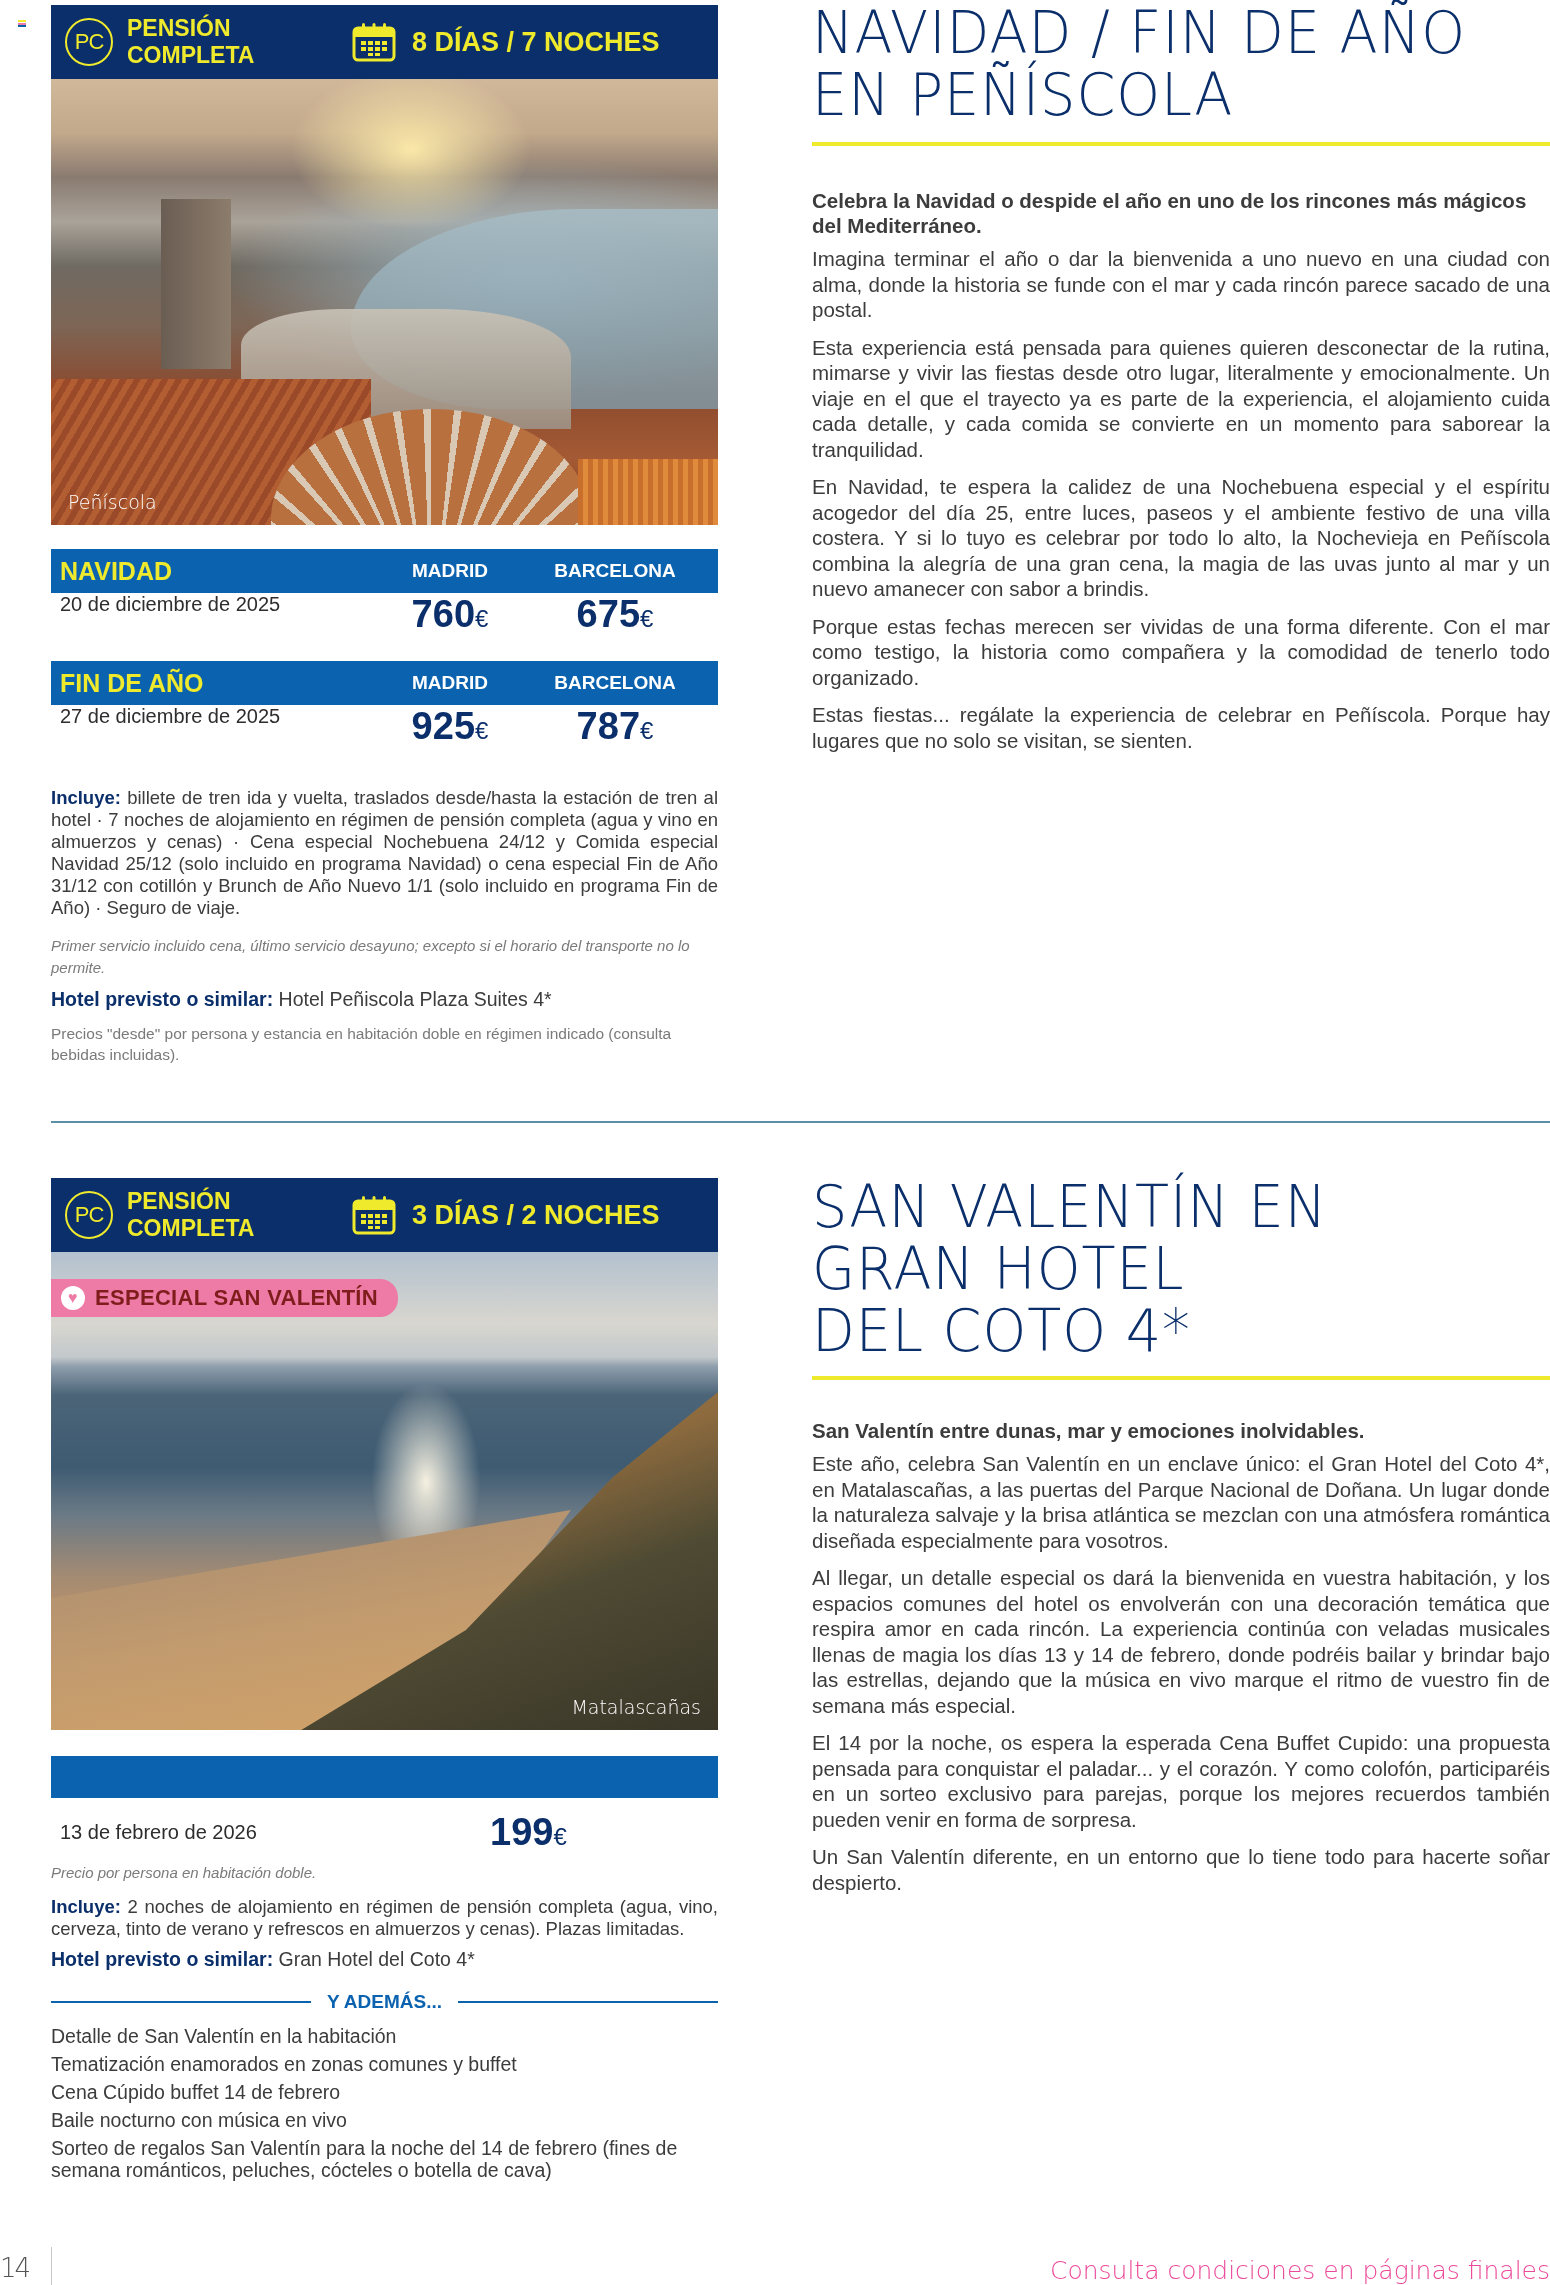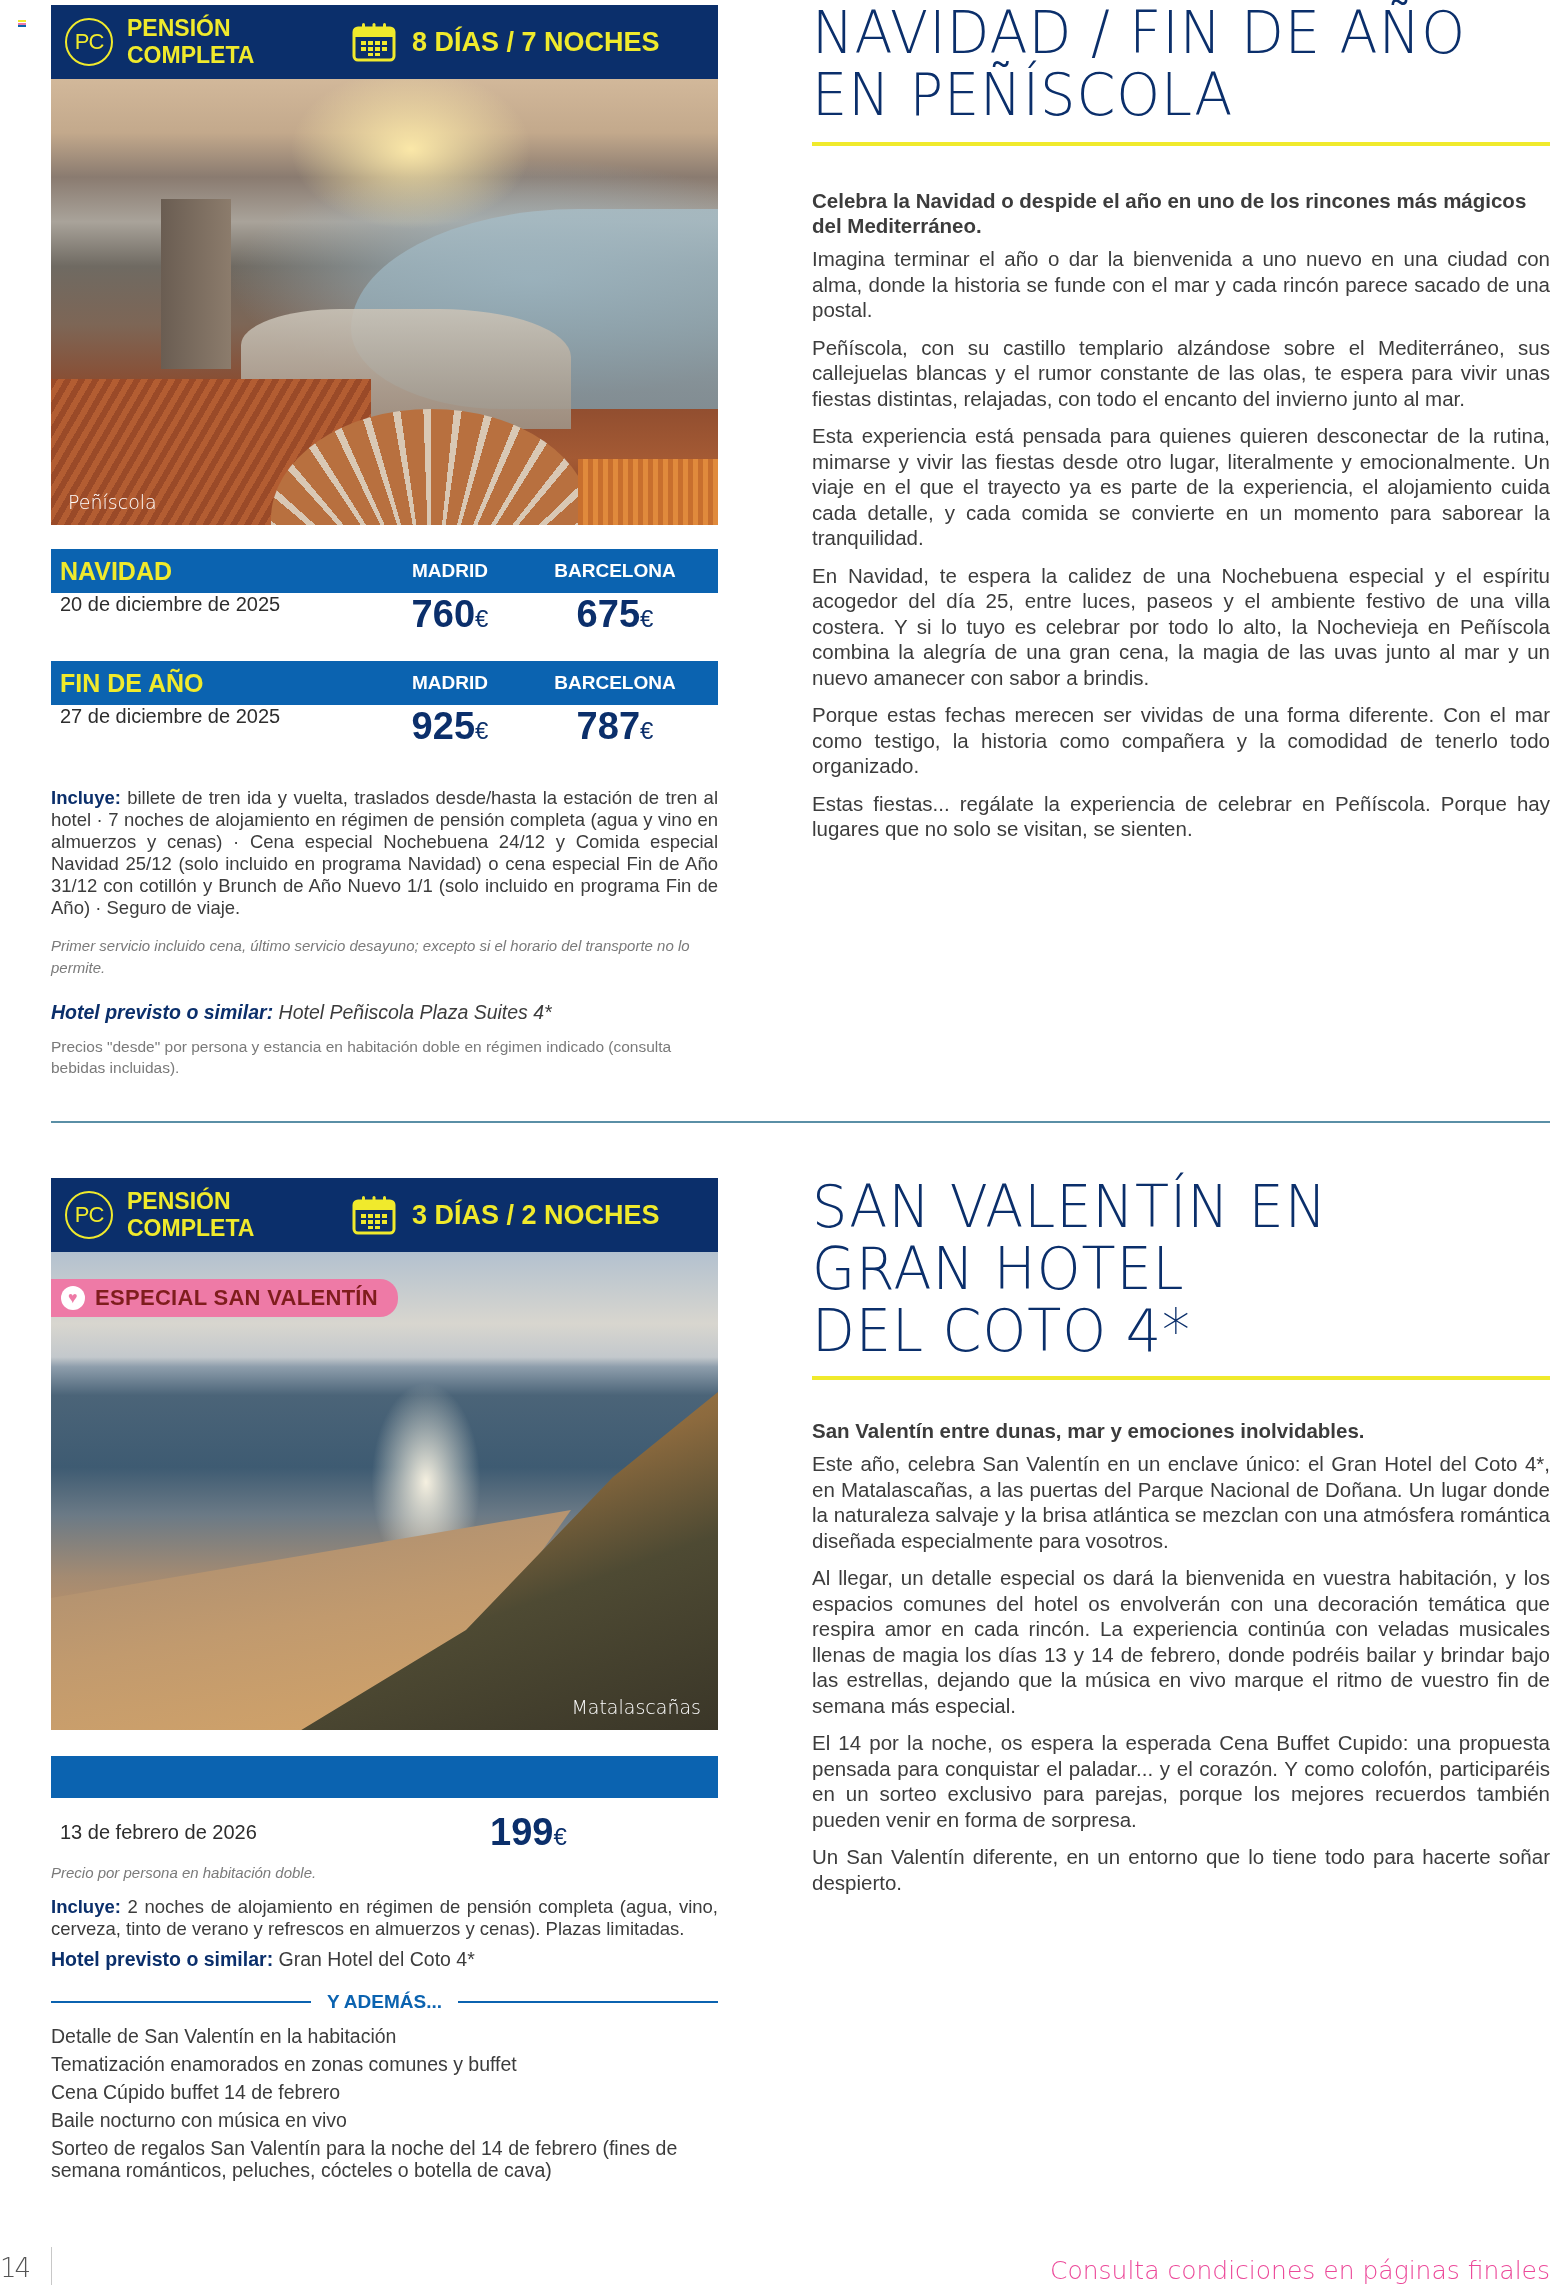--- a/index.html
+++ b/index.html
@@ -150,33 +150,32 @@
     </div>
     <div class="pt-row">
       <div class="pt-date">27 de diciembre de 2025</div>
       <div class="pt-price c1"><span>925</span><small>€</small></div>
       <div class="pt-price c2"><span>787</span><small>€</small></div>
     </div>
   </div>
 
   <p class="incl" style="margin-top:14px;"><b>Incluye:</b><span> billete de tren ida y vuelta, traslados desde/hasta la estación de tren al hotel · 7 noches de alojamiento en régimen de pensión completa (agua y vino en almuerzos y cenas) · Cena especial Nochebuena 24/12 y Comida especial Navidad 25/12 (solo incluido en programa Navidad) o cena especial Fin de Año 31/12 con cotillón y Brunch de Año Nuevo 1/1 (solo incluido en programa Fin de Año) · Seguro de viaje.</span></p>
   <p class="note-it" style="margin-top:16px;">Primer servicio incluido cena, último servicio desayuno; excepto si el horario del transporte no lo permite.</p>
-  <p class="hotel" style="margin-top:22px;font-style:italic;"><b>Hotel previsto o similar:</b><span> Hotel Peñiscola Plaza Suites 4*</span></p>
+  <p class="hotel" style="margin-top:9px;"><b>Hotel previsto o similar:</b><span> Hotel Peñiscola Plaza Suites 4*</span></p>
   <p class="fine" style="margin-top:12px;">Precios "desde" por persona y estancia en habitación doble en régimen indicado (consulta bebidas incluidas).</p>
 </div>
 
 <div class="col-right" style="top:2px;">
   <h1 class="big-title">
     <div>NAVIDAD / FIN DE AÑO</div>
     <div>EN PEÑÍSCOLA</div>
   </h1>
   <div class="yellow-rule" style="margin-top:16px;"></div>
   <p class="lead" style="margin-top:42px;">Celebra la Navidad o despide el año en uno de los rincones más mágicos del Mediterráneo.</p>
   <p class="para" style="margin-top:8px;">Imagina terminar el año o dar la bienvenida a uno nuevo en una ciudad con alma, donde la historia se funde con el mar y cada rincón parece sacado de una postal.</p>
-  <p class="para">Peñíscola, con su castillo templario alzándose sobre el Mediterráneo, sus callejuelas blancas y el rumor constante de las olas, te espera para vivir unas fiestas distintas, relajadas, con todo el encanto del invierno junto al mar.</p>
   <p class="para">Esta experiencia está pensada para quienes quieren desconectar de la rutina, mimarse y vivir las fiestas desde otro lugar, literalmente y emocionalmente. Un viaje en el que el trayecto ya es parte de la experiencia, el alojamiento cuida cada detalle, y cada comida se convierte en un momento para saborear la tranquilidad.</p>
   <p class="para">En Navidad, te espera la calidez de una Nochebuena especial y el espíritu acogedor del día 25, entre luces, paseos y el ambiente festivo de una villa costera. Y si lo tuyo es celebrar por todo lo alto, la Nochevieja en Peñíscola combina la alegría de una gran cena, la magia de las uvas junto al mar y un nuevo amanecer con sabor a brindis.</p>
   <p class="para">Porque estas fechas merecen ser vividas de una forma diferente. Con el mar como testigo, la historia como compañera y la comodidad de tenerlo todo organizado.</p>
   <p class="para">Estas fiestas... regálate la experiencia de celebrar en Peñíscola. Porque hay lugares que no solo se visitan, se sienten.</p>
 </div>
 
 <div class="divider"></div>
 
 <div class="card" style="top:1178px;">
   <div class="badge-bar">

